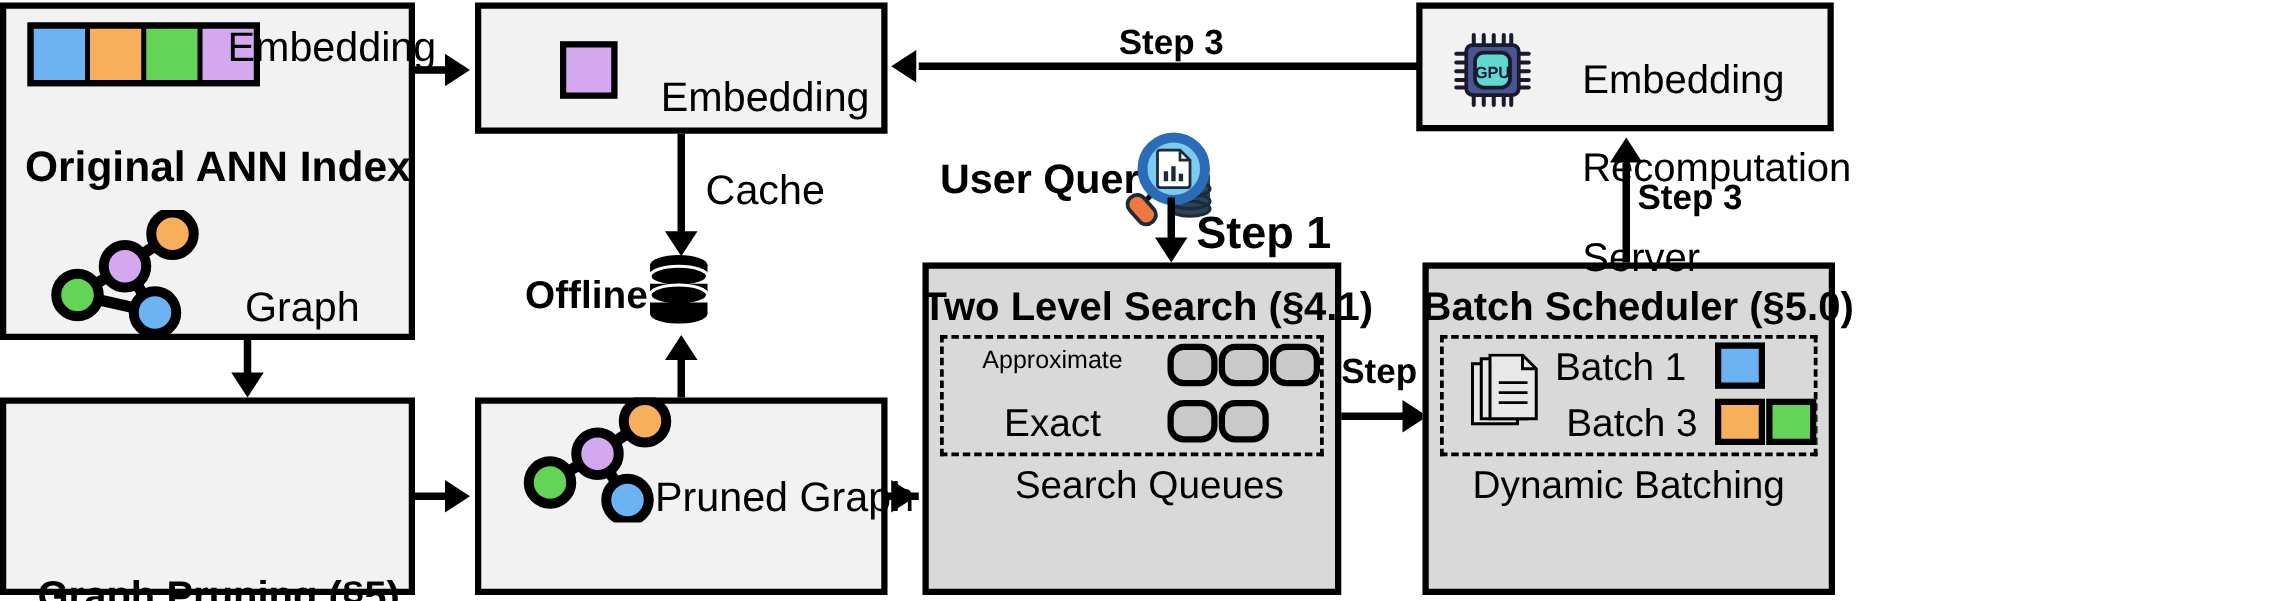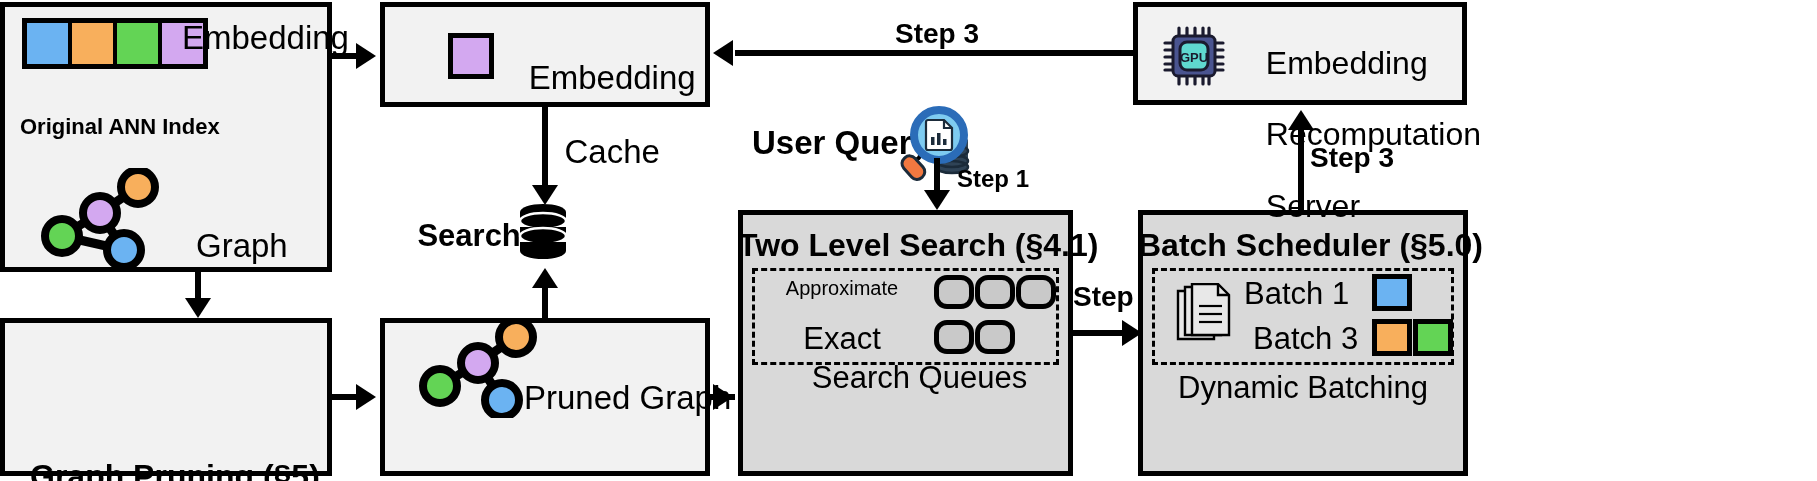--- a/index.html
+++ b/index.html
@@ -35,21 +35,21 @@
 <div class="box" style="left:0px;top:2px;width:332px;height:270px;"></div>
 
 <div class="strip" style="left:22px;top:18px;">
   <div class="sw" style="background:#6bb3f2;"></div>
   <div class="sw" style="background:#f8af5c;"></div>
   <div class="sw" style="background:#63d455;"></div>
   <div class="sw" style="background:#d3a8f0;"></div>
 </div>
 <div class="lbl" style="left:182px;top:20px;font-size:33px;">Embedding</div>
 
-<div class="lbl bold" style="left:20px;top:115px;font-size:22px;">Original ANN Index</div>
+<div class="lbl bold" style="left:20px;top:115px;font-size:34px;">Original ANN Index</div>
 
 <svg style="position:absolute;left:38px;top:168px;" width="130" height="100" viewBox="0 0 130 100">
   <g stroke="#000" stroke-width="9" stroke-linecap="round">
     <line x1="24" y1="68" x2="62" y2="45"></line>
     <line x1="62" y1="45" x2="100" y2="19"></line>
     <line x1="62" y1="45" x2="86" y2="82"></line>
     <line x1="24" y1="68" x2="86" y2="82"></line>
   </g>
   <circle cx="100" cy="19" r="17" fill="#f8af5c" stroke="#000" stroke-width="8"></circle>
   <circle cx="62" cy="45" r="17" fill="#d3a8f0" stroke="#000" stroke-width="8"></circle>
@@ -74,21 +74,21 @@
 <div class="swatch1" style="left:448px;top:33px;width:46px;height:46px;background:#d3a8f0;"></div>
 <div class="lbl ctr" style="left:508px;top:23px;width:190px;font-size:33px;">
   <span>Embedding</span><br>
   <span>Cache</span>
 </div>
 
 <div class="vline" style="left:542px;top:107px;height:80px;"></div>
 <div class="ar-d" style="left:532px;top:185px;"></div>
 
 <div class="lbl bold ctr" style="left:398px;top:184px;width:125px;font-size:31px;">
-  <span>Search</span><br>
+  <span>Offline</span><br>
 </div>
 <svg style="position:absolute;left:518px;top:203px;" width="50" height="56" viewBox="0 0 50 56">
   <g fill="#000">
     <ellipse cx="25" cy="9" rx="23" ry="8"></ellipse>
     <rect x="2" y="9" width="46" height="9"></rect>
     <ellipse cx="25" cy="18" rx="23" ry="8" fill="#000"></ellipse>
     <ellipse cx="25" cy="18" rx="23" ry="8" fill="none" stroke="#fff" stroke-width="2.5"></ellipse>
     <rect x="2" y="24" width="46" height="9"></rect>
     <ellipse cx="25" cy="33" rx="23" ry="8"></ellipse>
     <ellipse cx="25" cy="33" rx="23" ry="8" fill="none" stroke="#fff" stroke-width="2.5"></ellipse>
@@ -137,33 +137,33 @@
       <path d="M18 1 v8 h8" fill="none" stroke="#1b2b3a" stroke-width="2.2"></path>
       <rect x="5" y="18" width="3.5" height="8" fill="#1b2b3a"></rect>
       <rect x="11" y="14" width="3.5" height="12" fill="#1b2b3a"></rect>
       <rect x="17" y="20" width="3.5" height="6" fill="#1b2b3a"></rect>
     </g>
   </g>
 </svg>
 
 <div class="vline" style="left:934px;top:158px;height:35px;"></div>
 <div class="ar-d" style="left:924px;top:190px;"></div>
-<div class="lbl bold" style="left:957px;top:166px;font-size:24px;">Step 1</div>
+<div class="lbl bold" style="left:957px;top:166px;font-size:36px;">Step 1</div>
 
 <div class="box gray" style="left:738px;top:210px;width:335px;height:266px;"></div>
 <div class="lbl bold ctr" style="left:738px;top:228px;width:335px;font-size:32px;">Two Level Search (§4.1)</div>
 <div class="dashed" style="left:752px;top:268px;width:307px;height:97px;"></div>
 <div class="lbl ctr" style="left:757px;top:277px;width:170px;font-size:20px;">Approximate</div>
 <div class="cell" style="left:934px;top:275px;width:40px;height:34px;"></div>
 <div class="cell" style="left:975px;top:275px;width:40px;height:34px;"></div>
 <div class="cell" style="left:1016px;top:275px;width:40px;height:34px;"></div>
 <div class="lbl ctr" style="left:757px;top:322px;width:170px;font-size:31px;">Exact</div>
 <div class="cell" style="left:934px;top:320px;width:40px;height:34px;"></div>
 <div class="cell" style="left:975px;top:320px;width:40px;height:34px;"></div>
-<div class="lbl ctr" style="left:738px;top:361px;width:363px;font-size:31px;">Search Queues</div>
+<div class="lbl ctr" style="left:738px;top:371px;width:363px;font-size:31px;">Search Queues</div>
 
 <div class="hline" style="left:1073px;top:330px;width:55px;"></div>
 <div class="ar-r" style="left:1122px;top:320px;"></div>
 <div class="lbl bold" style="left:1073px;top:281px;font-size:28px;">Step 2</div>
 
 <div class="box gray" style="left:1138px;top:210px;width:330px;height:266px;"></div>
 <div class="lbl bold ctr" style="left:1138px;top:228px;width:330px;font-size:32px;">Batch Scheduler (§5.0)</div>
 <div class="dashed" style="left:1152px;top:268px;width:302px;height:97px;"></div>
 <svg style="position:absolute;left:1175px;top:283px;" width="58" height="62" viewBox="0 0 58 62">
   <g fill="#e8e8e8" stroke="#000" stroke-width="2.4">

